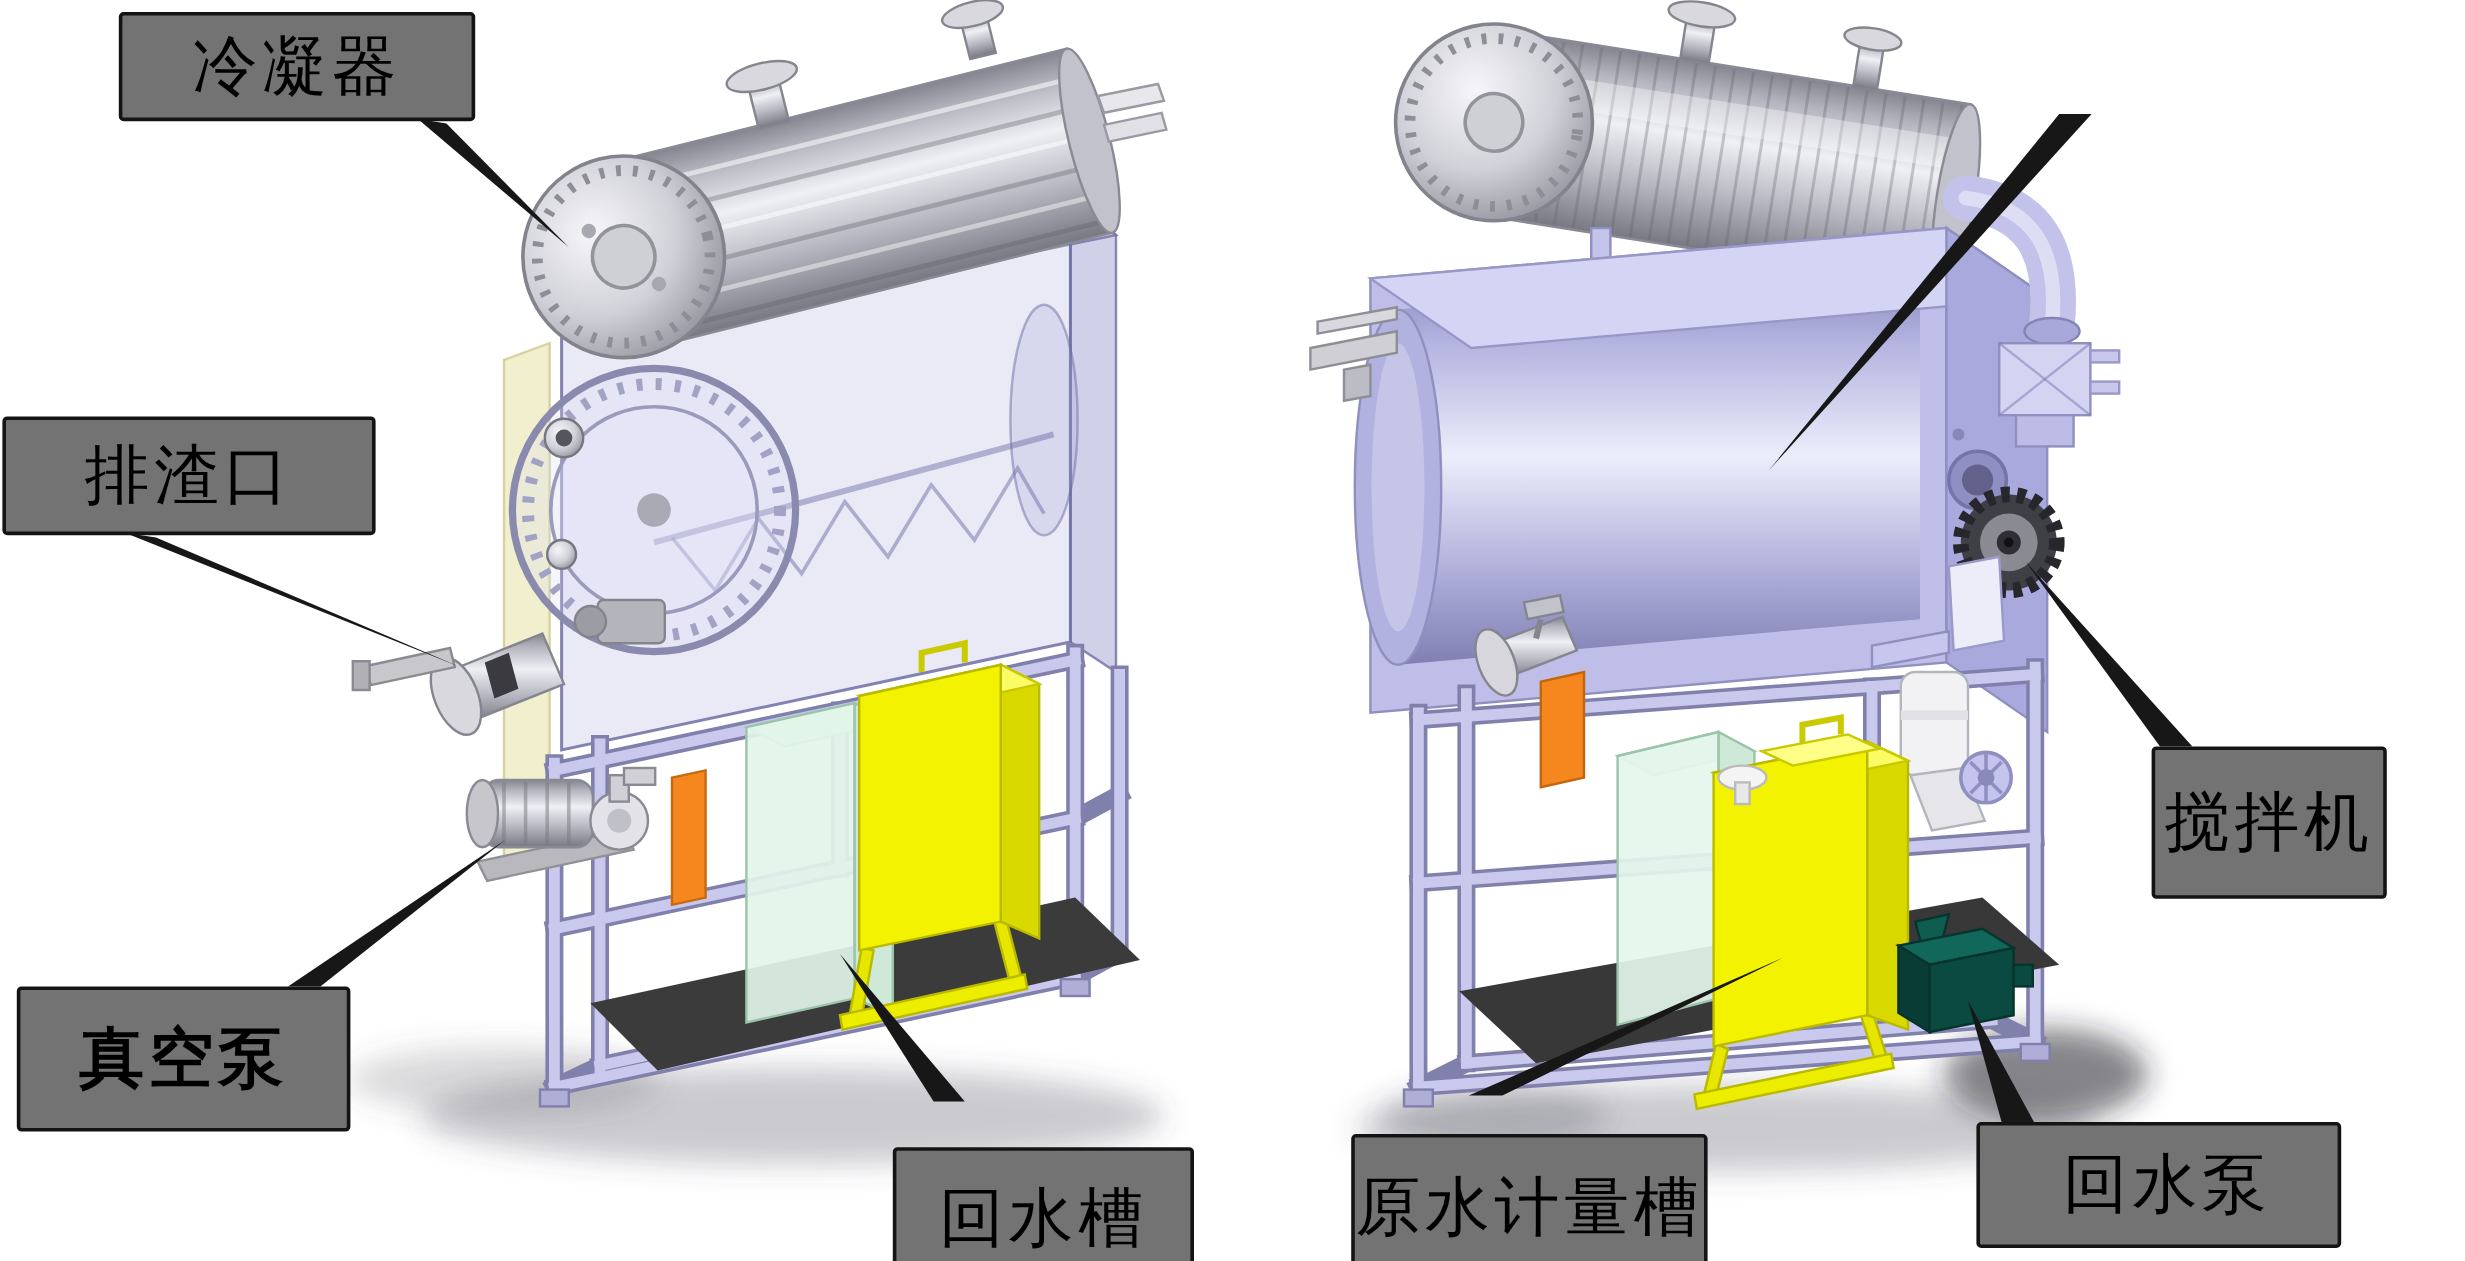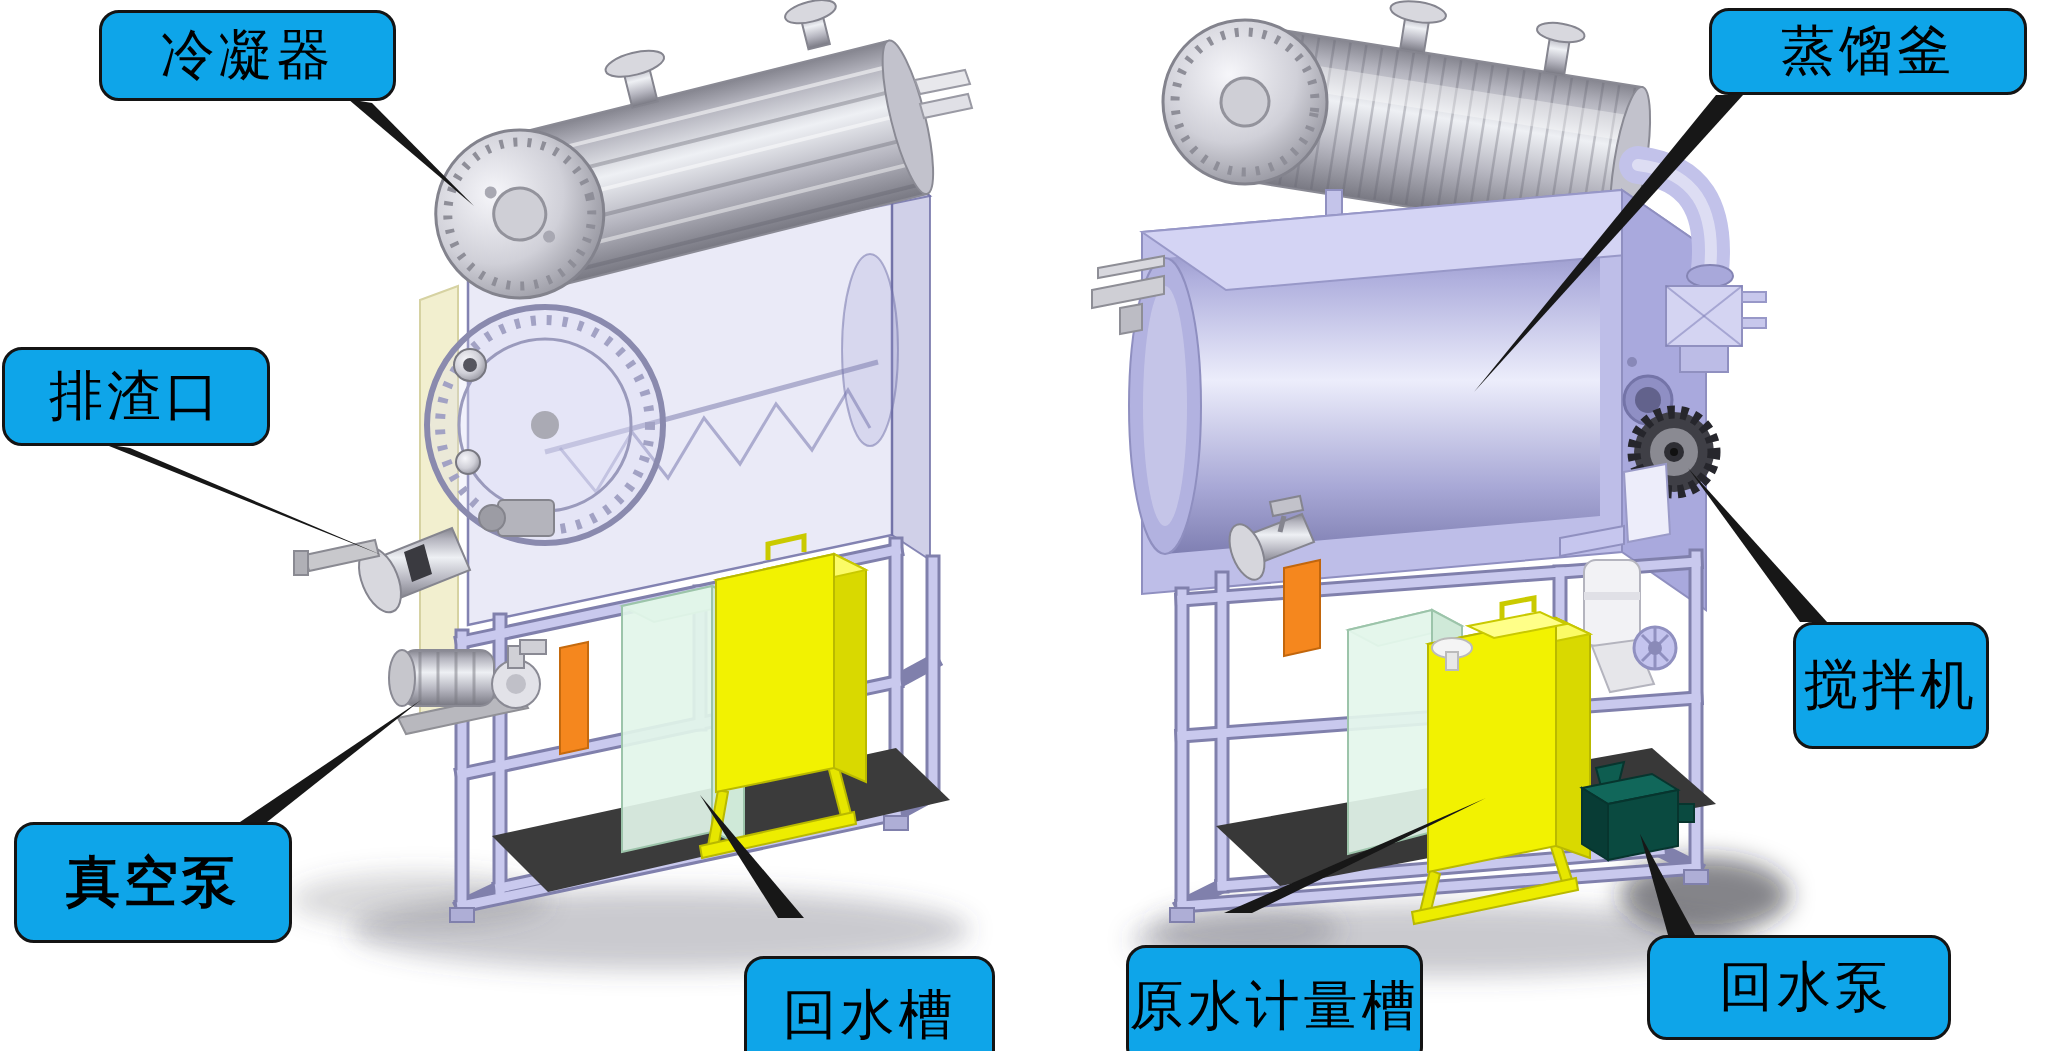--- a/index.html
+++ b/index.html
@@ -3,21 +3,21 @@
 <meta charset="utf-8">
 <style>
   html,body{margin:0;padding:0;background:#ffffff;}
   .canvas{
     position:relative;width:2054px;height:1051px;background:#ffffff;overflow:hidden;
     font-family:"Liberation Sans","DejaVu Sans",sans-serif;
   }
   .canvas svg{position:absolute;left:0;top:0;}
   .label{
     position:absolute;display:flex;align-items:center;justify-content:center;
-    background:#0ea5e9;border:3px solid #141414;border-radius:20px;
+    background:#737373;border:3px solid #141414;border-radius:4px;
     font-size:54px;letter-spacing:4px;color:#000;box-sizing:border-box;z-index:5;
     white-space:nowrap;
   }
 </style>
 </head>
 <body>
 
 <div class="canvas">
 
 <svg width="2054" height="1051" viewBox="0 0 2054 1051">
@@ -335,27 +335,26 @@
     <polygon points="778,918 804,918 700,795"></polygon>
     <polygon points="1716,95 1743,95 1474,392"></polygon>
     <polygon points="1800,622 1827,622 1688,468"></polygon>
     <polygon points="1224,913 1252,913 1486,798"></polygon>
     <polygon points="1668,935 1695,935 1640,834"></polygon>
   </g>
 </svg>
 
 <div class="label" style="left:99px;top:10px;width:297px;height:91px;">冷凝器</div>
 
-<div class="label" style="left:2px;top:347px;width:268px;height:99px;">排渣口</div>
+<div class="label" style="left:2px;top:347px;width:311px;height:99px;">排渣口</div>
 
 <div class="label" style="left:14px;top:822px;width:278px;height:121px;font-weight:bold;">真空泵</div>
 
 <div class="label" style="left:744px;top:956px;width:251px;height:118px;">回水槽</div>
 
-<div class="label" style="left:1709px;top:8px;width:318px;height:87px;">蒸馏釜</div>
 
 <div class="label" style="left:1793px;top:622px;width:196px;height:127px;">搅拌机</div>
 
 <div class="label" style="left:1126px;top:913px;width:297px;height:122px;margin-top:32px;">原水计量槽</div>
 
 <div class="label" style="left:1647px;top:935px;width:304px;height:105px;padding-left:14px;">回水泵</div>
 
 </div>
 
 </body></html>

